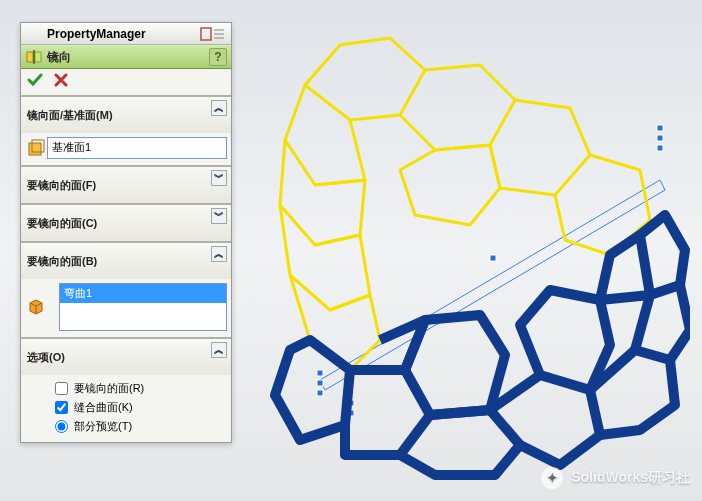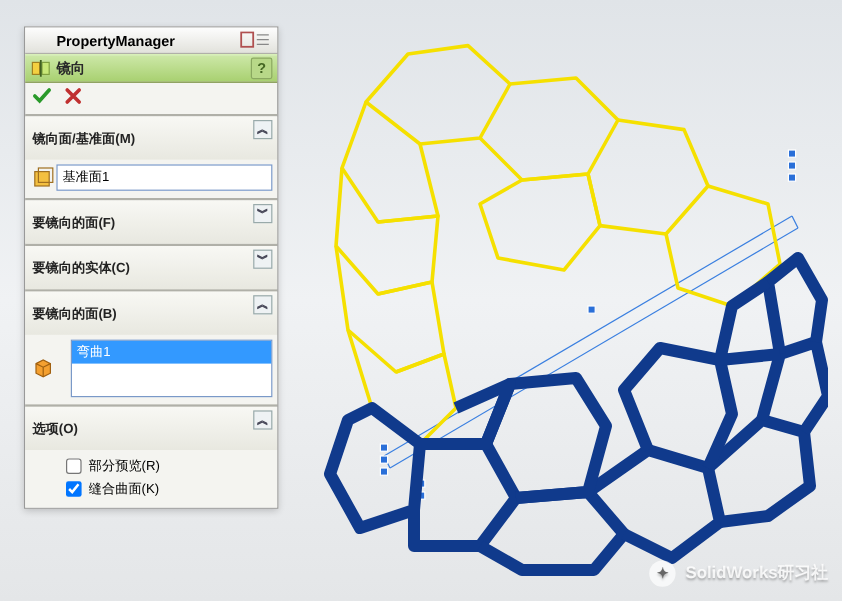--- a/index.html
+++ b/index.html
@@ -199,21 +199,21 @@
 
   <div class="section">
     <div class="sec-head">
       <span>要镜向的面(F)</span>
       <span class="chev">︾</span>
     </div>
   </div>
 
   <div class="section">
     <div class="sec-head">
-      <span>要镜向的实体(C)</span>
+      <span>要镜向的面(C)</span>
       <span class="chev">︾</span>
     </div>
   </div>
 
   <div class="section">
     <div class="sec-head">
       <span>要镜向的面(B)</span>
       <span class="chev">︽</span>
     </div>
     <div class="sec-body">
@@ -232,25 +232,29 @@
   </div>
 
   <div class="section">
     <div class="sec-head">
       <span>选项(O)</span>
       <span class="chev">︽</span>
     </div>
     <div class="sec-body">
       <div class="opt-row">
         <input type="checkbox" style="">
-        <span>部分预览(R)</span>
+        <span>要镜向的面(R)</span>
       </div>
       <div class="opt-row">
         <input type="checkbox" checked="" style="">
         <span>缝合曲面(K)</span>
+      </div>
+      <div class="opt-row">
+        <input type="radio" name="prev" checked="" style="">
+        <span>部分预览(T)</span>
       </div>
     </div>
   </div>
 
 </div>
 
 <div class="watermark">
   <span class="wm-icon">✦</span>
   <span>SolidWorks研习社</span>
 </div>

